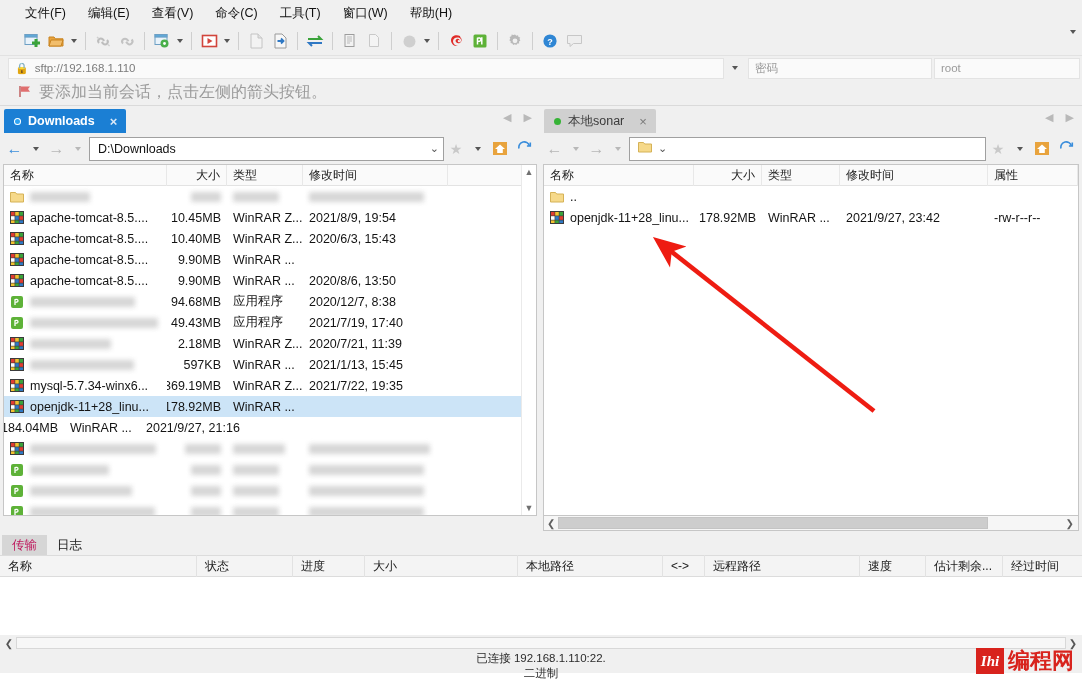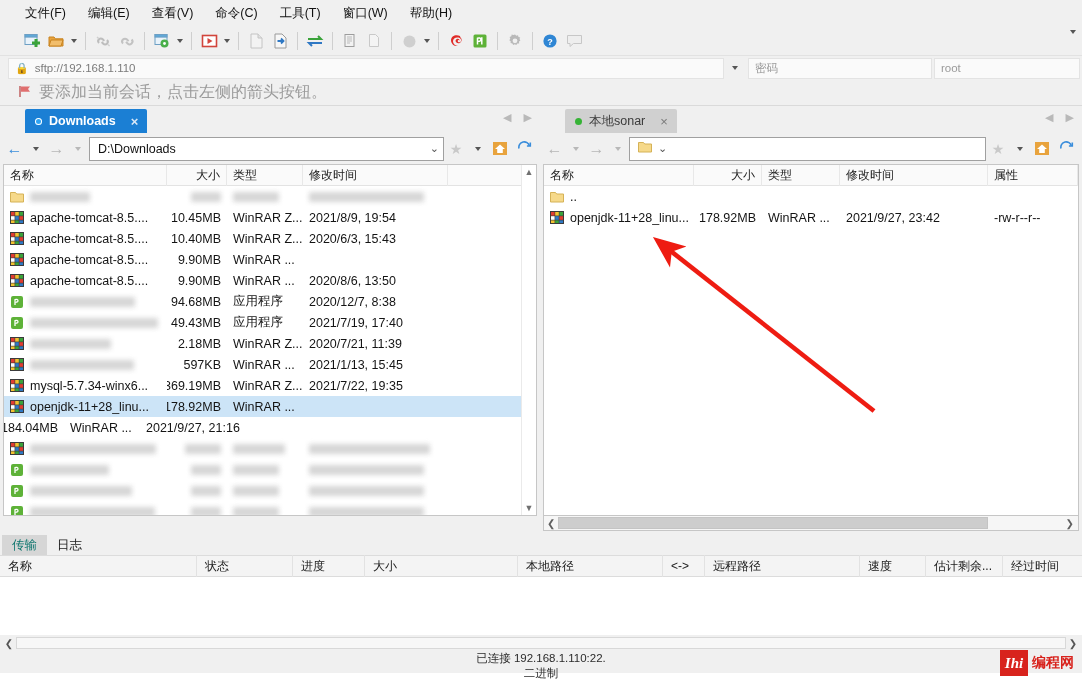--- a/index.html
+++ b/index.html
@@ -68,21 +68,21 @@
 
   
   #panels { display:flex; height:427px; background:#f0f0f0; }
   .panel { position:relative; background:#f0f0f0; }
   #panel-left  { width:540px; }
   #panel-right { width:542px; }
 
   .tabstrip { height:27px; position:relative; display:flex; align-items:flex-end; }
   .tab {
     height:24px; display:flex; align-items:center; gap:7px;
-    padding:0 9px 0 10px; font-size:12.5px; margin-left:25px;
+    padding:0 9px 0 10px; font-size:12.5px; margin-left:4px;
     border-radius:2px 2px 0 0;
   }
   .tab.active { background:#1b7fd4; color:#ffffff; font-weight:bold; }
   .tab.inactive { background:#d0d0d0; color:#3b3b3b; }
   .dot { width:7px;height:7px;border-radius:50%; }
   .dot.blue { background:#2ea3f2; box-shadow:0 0 0 1px #ffffff inset; }
   .dot.green { background:#36b336; }
   .tabclose { font-size:13px; color:#dbe9f7; margin-left:8px; }
   .tab.inactive .tabclose { color:#7a7a7a; }
   .tabnav { position:absolute; right:8px; top:5px; display:flex; gap:12px; color:#b9b9b9; font-size:11px; }
@@ -132,21 +132,21 @@
     border-left:1px solid #eaeaea; display:flex; flex-direction:column; justify-content:space-between;
     align-items:center; color:#707070; font-size:9px; padding:2px 0;
   }
   .hscroll {
     height:15px; margin:0 3px; background:#f6f6f6; border:1px solid #c6c6c6; border-top:none;
     display:flex; align-items:center; justify-content:space-between; color:#606060; font-size:10px;
   }
   .hthumb { height:12px; background:#cdcdcd; border:1px solid #c4c4c4; }
   #xtabs { height:22px; display:flex; align-items:flex-end; background:#f0f0f0; padding-left:2px; }
   .xtab { height:20px; padding:0 10px; display:flex;align-items:center; font-size:12.5px; }
-  .xtab.on { background:#d6d6d6; color:#0f766e; }
+  .xtab.on { background:#d6d6d6; color:#be185d; }
   .xtab.off { background:#f0f0f0; color:#1a1a1a; }
   #xhdr { display:flex; height:22px; background:#f4f4f4; border-top:1px solid #dcdcdc;
           border-bottom:1px solid #dcdcdc; font-size:12px; align-items:center; }
   #xhdr .hcell { padding:0 8px; height:22px; display:flex; align-items:center; border-right:1px solid #e2e2e2; }
   #xbody { height:58px; background:#ffffff; }
 
   
   #botscroll { height:16px; background:#f0f0f0; display:flex; align-items:center; padding:0 2px; }
   #botscroll .arrow { width:14px; text-align:center; color:#555; font-size:10px; }
   #botscroll .track { flex:1; height:12px; background:#f7f7f7; border:1px solid #d8d8d8; }
@@ -159,21 +159,21 @@
 
   
   #watermark {
     position:absolute; right:8px; bottom:4px; display:flex; align-items:center; gap:4px;
   }
   #wm-badge {
     width:28px;height:26px;background:#d8231d;color:#fff;font-size:15px;font-weight:bold;
     display:flex;align-items:center;justify-content:center; font-style:italic;
     font-family:"Liberation Serif",serif;
   }
-  #wm-text { color:#d8231d; font-size:14px; font-weight:bold; letter-spacing:0px; }
+  #wm-text { color:#d8231d; font-size:22px; font-weight:bold; letter-spacing:0px; }
 
   
   #annotation { position:absolute; left:0; top:0; pointer-events:none; }
 </style>
 </head>
 <body>
 
 <div id="menubar">
   <div class="menu-item">文件(F)</div>
   <div class="menu-item">编辑(E)</div>

